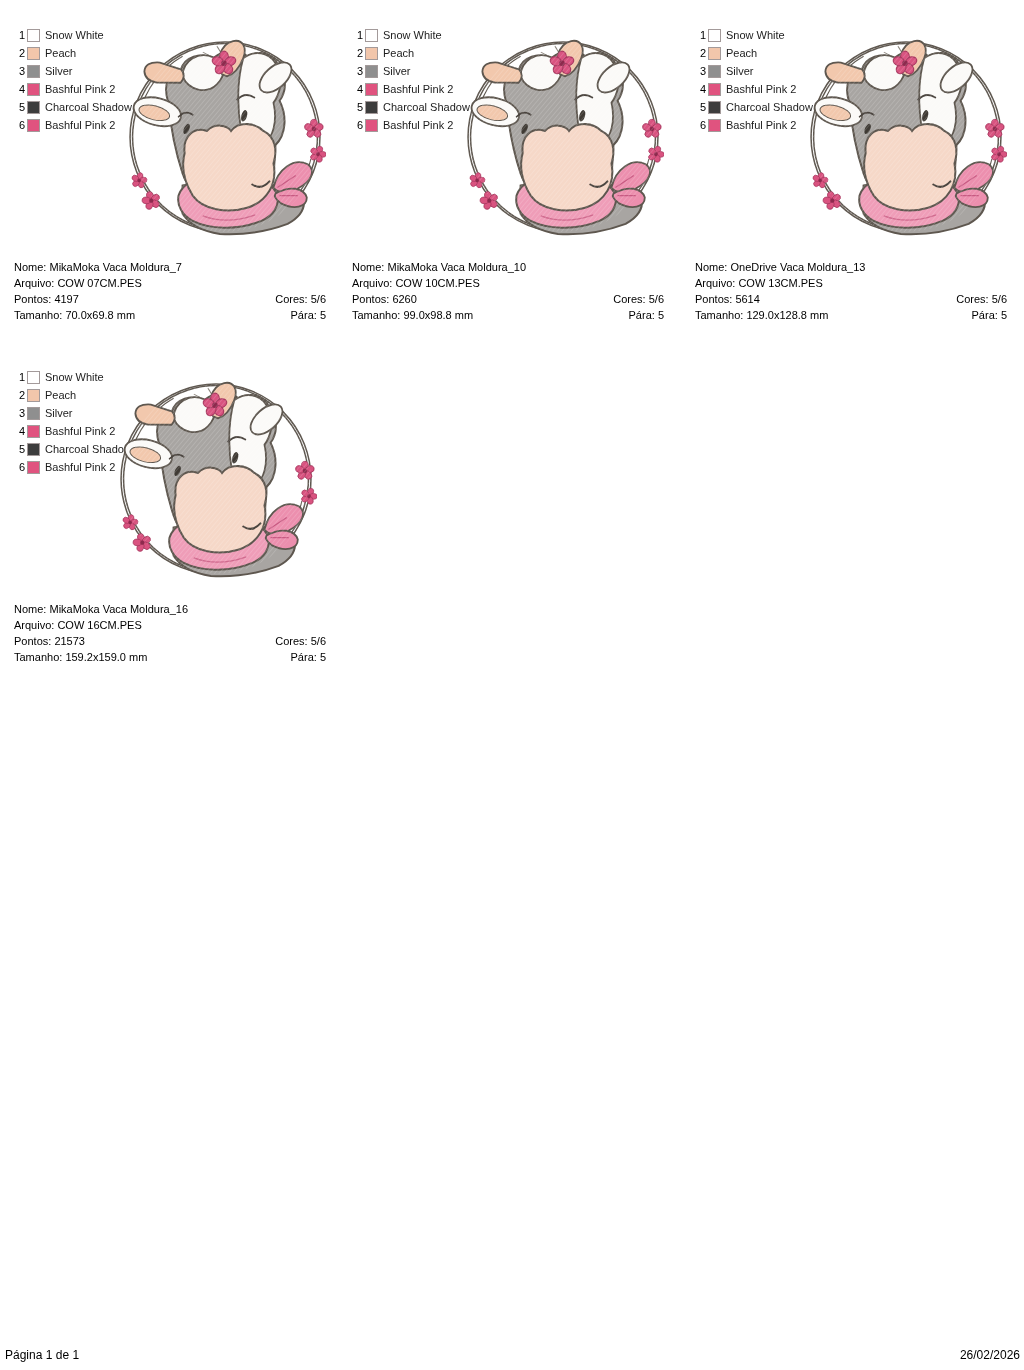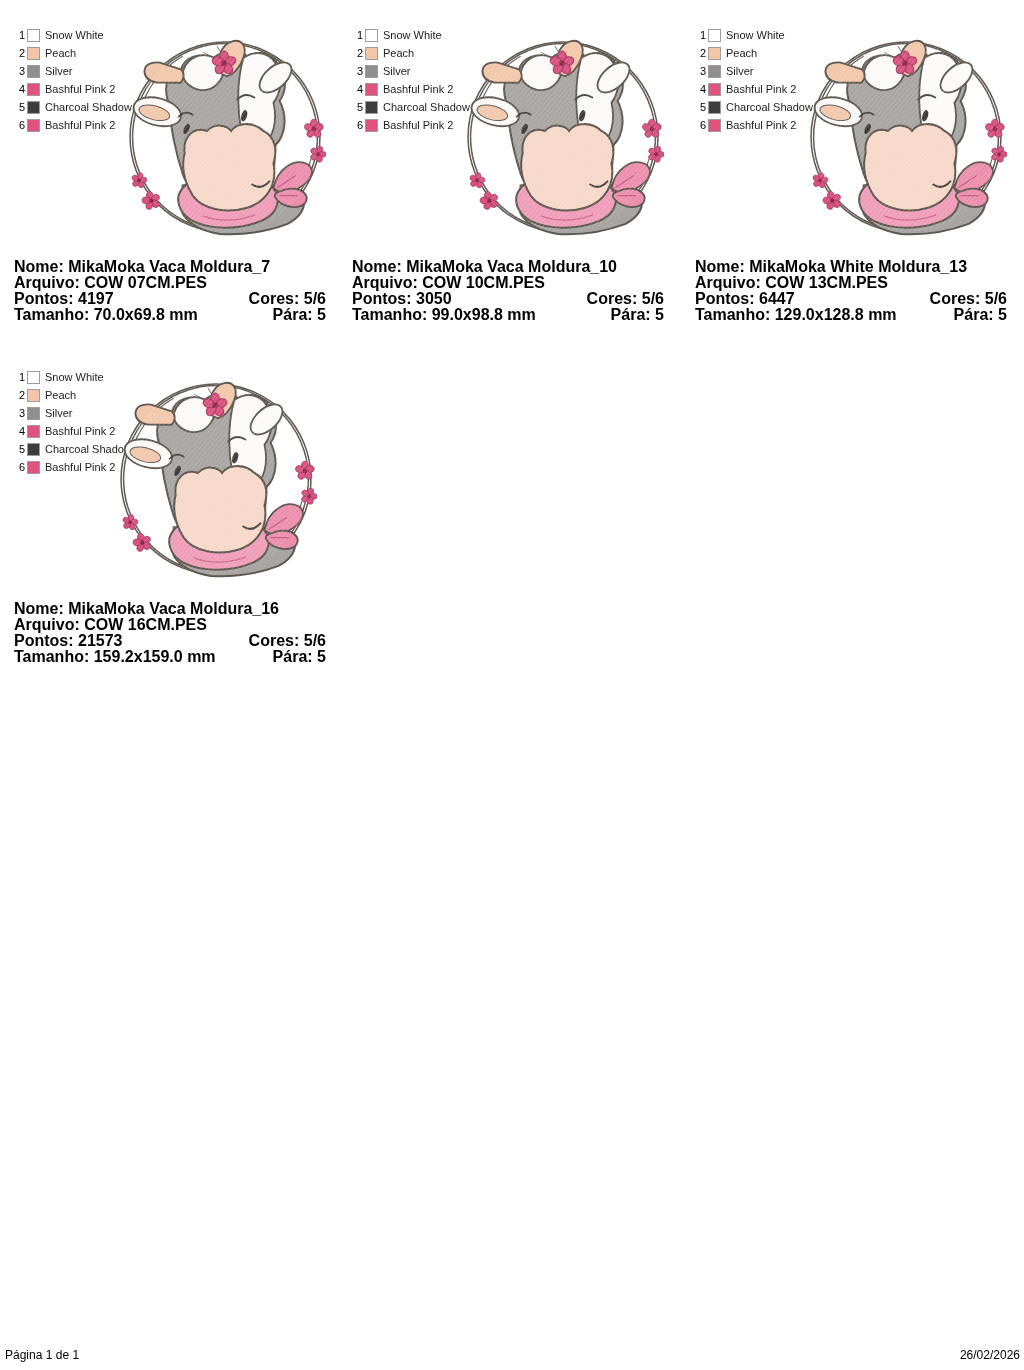--- a/index.html
+++ b/index.html
@@ -8,21 +8,21 @@
   .design{position:absolute;width:326px;height:330px;}
   #d1{left:0;top:0}#d2{left:338px;top:0}#d3{left:681px;top:0}#d4{left:0;top:342px}
   .legend{position:absolute;left:14px;top:26px;}
   .lrow{display:flex;align-items:center;height:18px;}
   .lnum{width:11px;text-align:right;font-size:11px;line-height:11px;margin-right:2px;}
   .lsw{width:13px;height:13px;border:1px solid #a39a9a;box-sizing:border-box;flex:0 0 13px;}
   .llab{margin-left:5px;font-size:11px;color:#1c1c1c;white-space:nowrap;}
   .thumb{position:absolute;left:124px;top:36px;width:202px;height:202px;}
   #d4 .thumb{left:115px;}
   .thumb svg{width:202px;height:202px;display:block;}
-  .info{position:absolute;left:14px;top:259px;width:312px;font-size:16px;font-weight:bold;line-height:16px;}
+  .info{position:absolute;left:14px;top:259px;width:312px;font-size:11px;font-weight:normal;line-height:16px;}
   .irow{display:flex;justify-content:space-between;white-space:nowrap;}
   .footer{position:absolute;left:0;top:1348px;width:1024px;height:16px;font-size:12px;}
   .f-center{width:100%;text-align:center;}
   .f-left{position:absolute;left:5px;top:0;text-align:center;}
   .f-right{position:absolute;right:4px;top:0;}
   .hiddefs{position:absolute;width:0;height:0;overflow:hidden;}
 </style>
 </head>
 <body>
 
@@ -187,21 +187,21 @@
     </div>
     <div class="thumb">
       <svg viewBox="0 0 200 200">
           <use href="#cow-design"></use>
         </svg>
     </div>
     <div class="info">
       <div><span>Nome:</span> <span>MikaMoka Vaca Moldura_10</span></div>
       <div><span>Arquivo:</span> <span>COW 10CM.PES</span></div>
       <div class="irow">
-        <span><span>Pontos:</span> <span>3050</span></span>
+        <span><span>Pontos:</span> <span>6260</span></span>
         <span><span>Cores:</span> <span>5/6</span></span>
       </div>
       <div class="irow">
         <span><span>Tamanho:</span> <span>99.0x98.8 mm</span></span>
         <span><span>Pára:</span> <span>5</span></span>
       </div>
     </div>
   </div>
 
   <div class="design" id="d3">
@@ -236,24 +236,24 @@
           <span class="lsw" style="background-color: rgb(224, 83, 127);"></span>
           <span class="llab">Bashful Pink 2</span>
         </div>
     </div>
     <div class="thumb">
       <svg viewBox="0 0 200 200">
           <use href="#cow-design"></use>
         </svg>
     </div>
     <div class="info">
-      <div><span>Nome:</span> <span>MikaMoka White Moldura_13</span></div>
+      <div><span>Nome:</span> <span>OneDrive Vaca Moldura_13</span></div>
       <div><span>Arquivo:</span> <span>COW 13CM.PES</span></div>
       <div class="irow">
-        <span><span>Pontos:</span> <span>6447</span></span>
+        <span><span>Pontos:</span> <span>5614</span></span>
         <span><span>Cores:</span> <span>5/6</span></span>
       </div>
       <div class="irow">
         <span><span>Tamanho:</span> <span>129.0x128.8 mm</span></span>
         <span><span>Pára:</span> <span>5</span></span>
       </div>
     </div>
   </div>
 
   <div class="design" id="d4">

